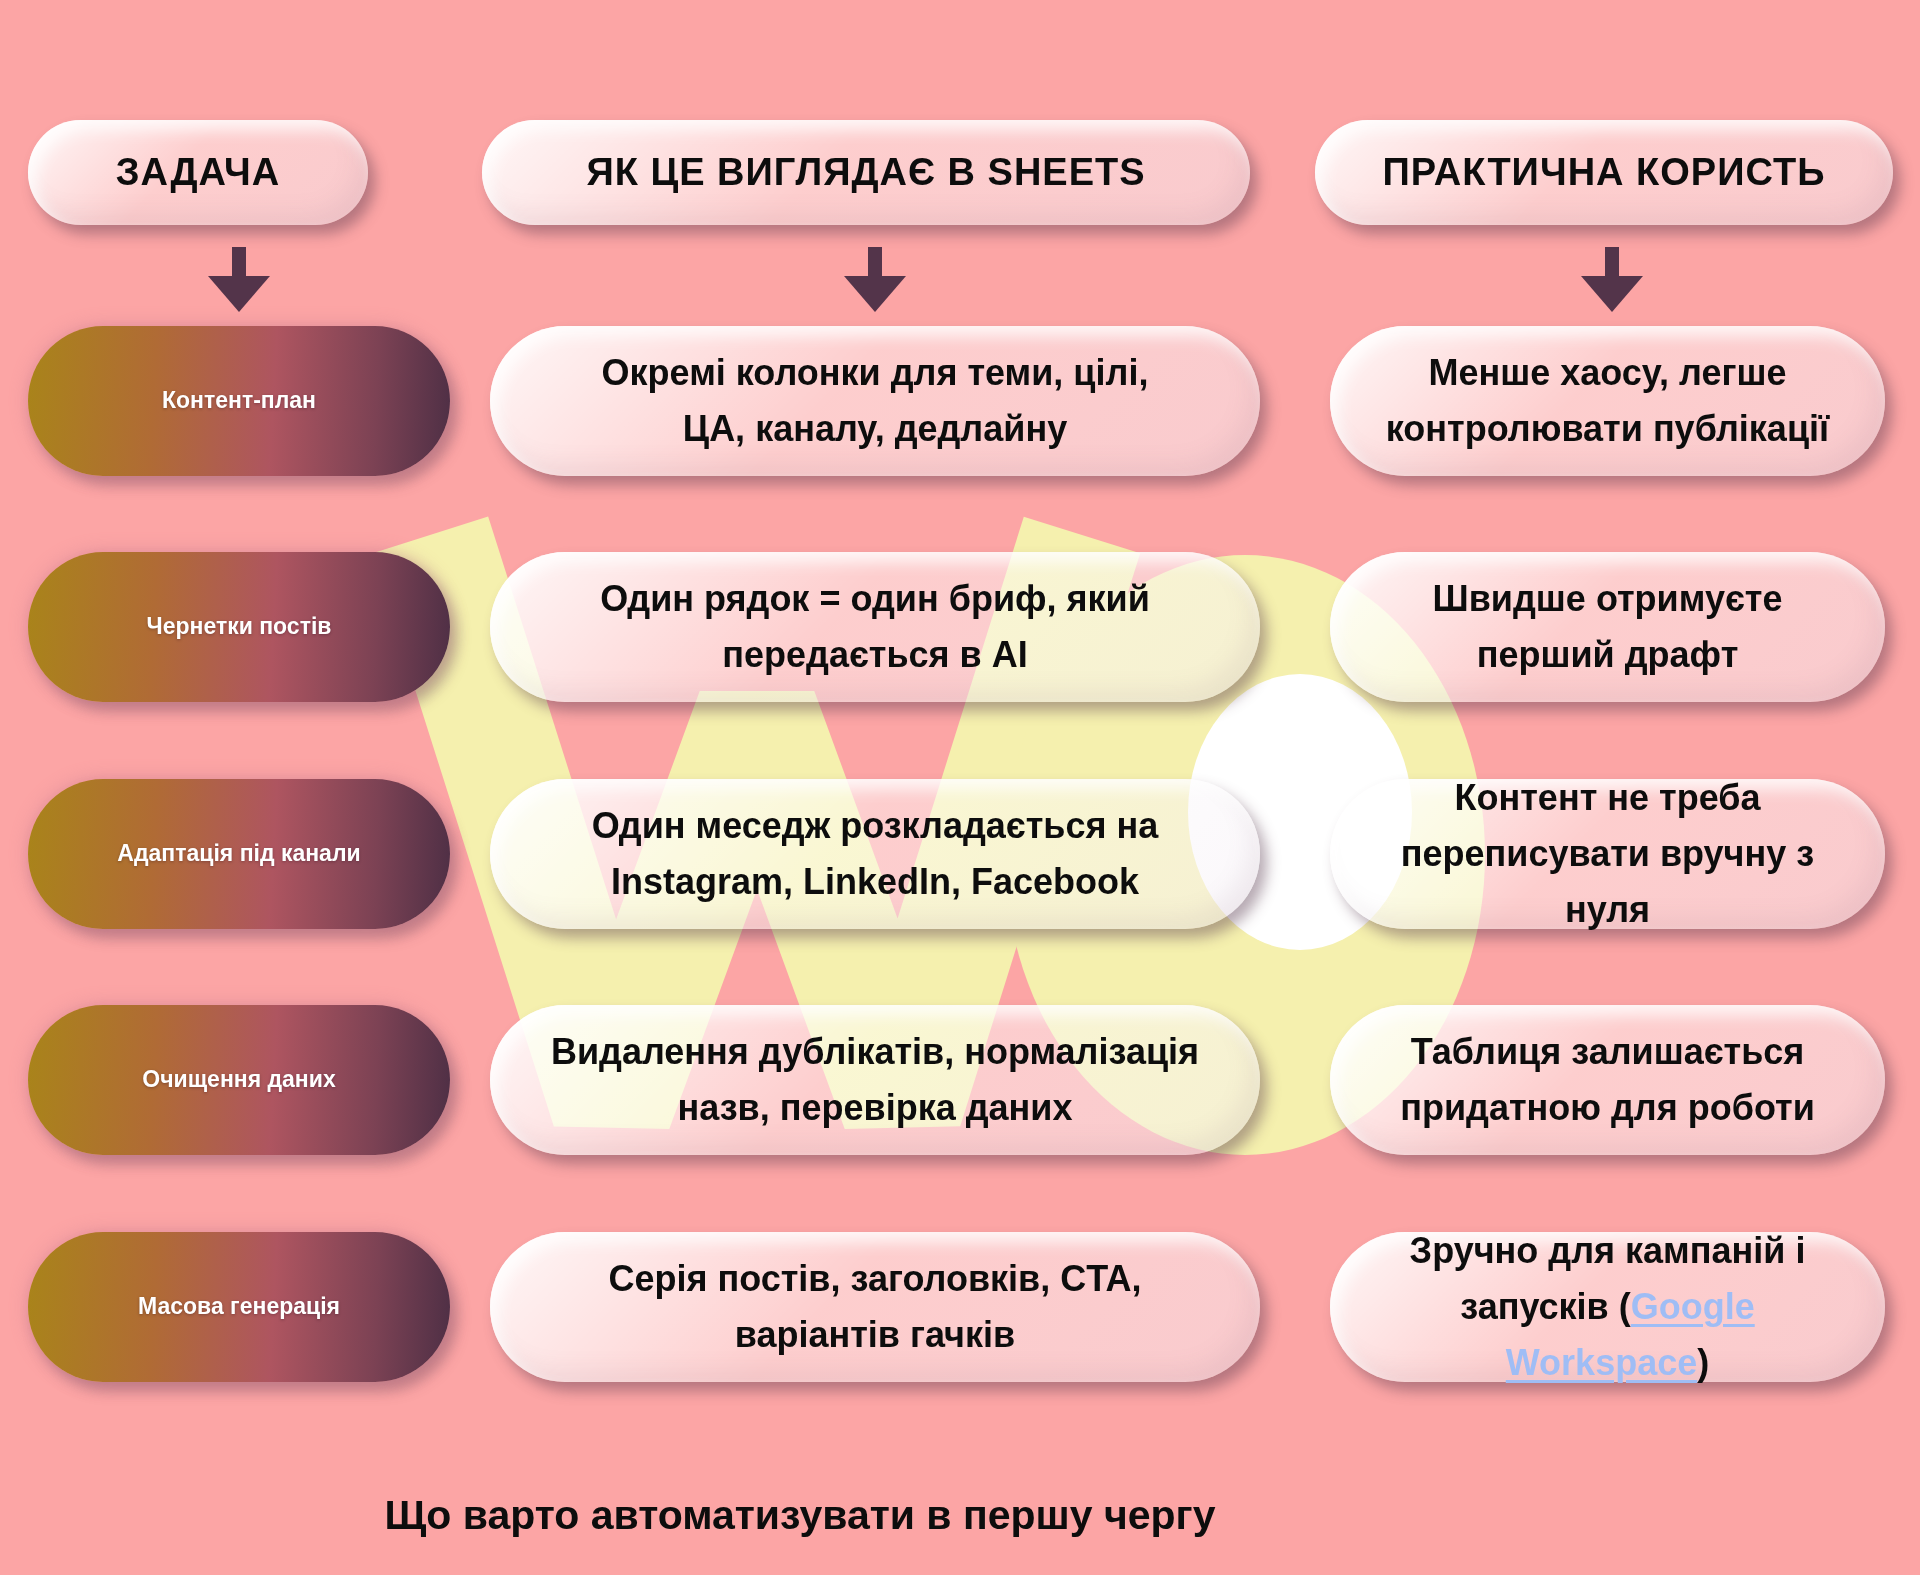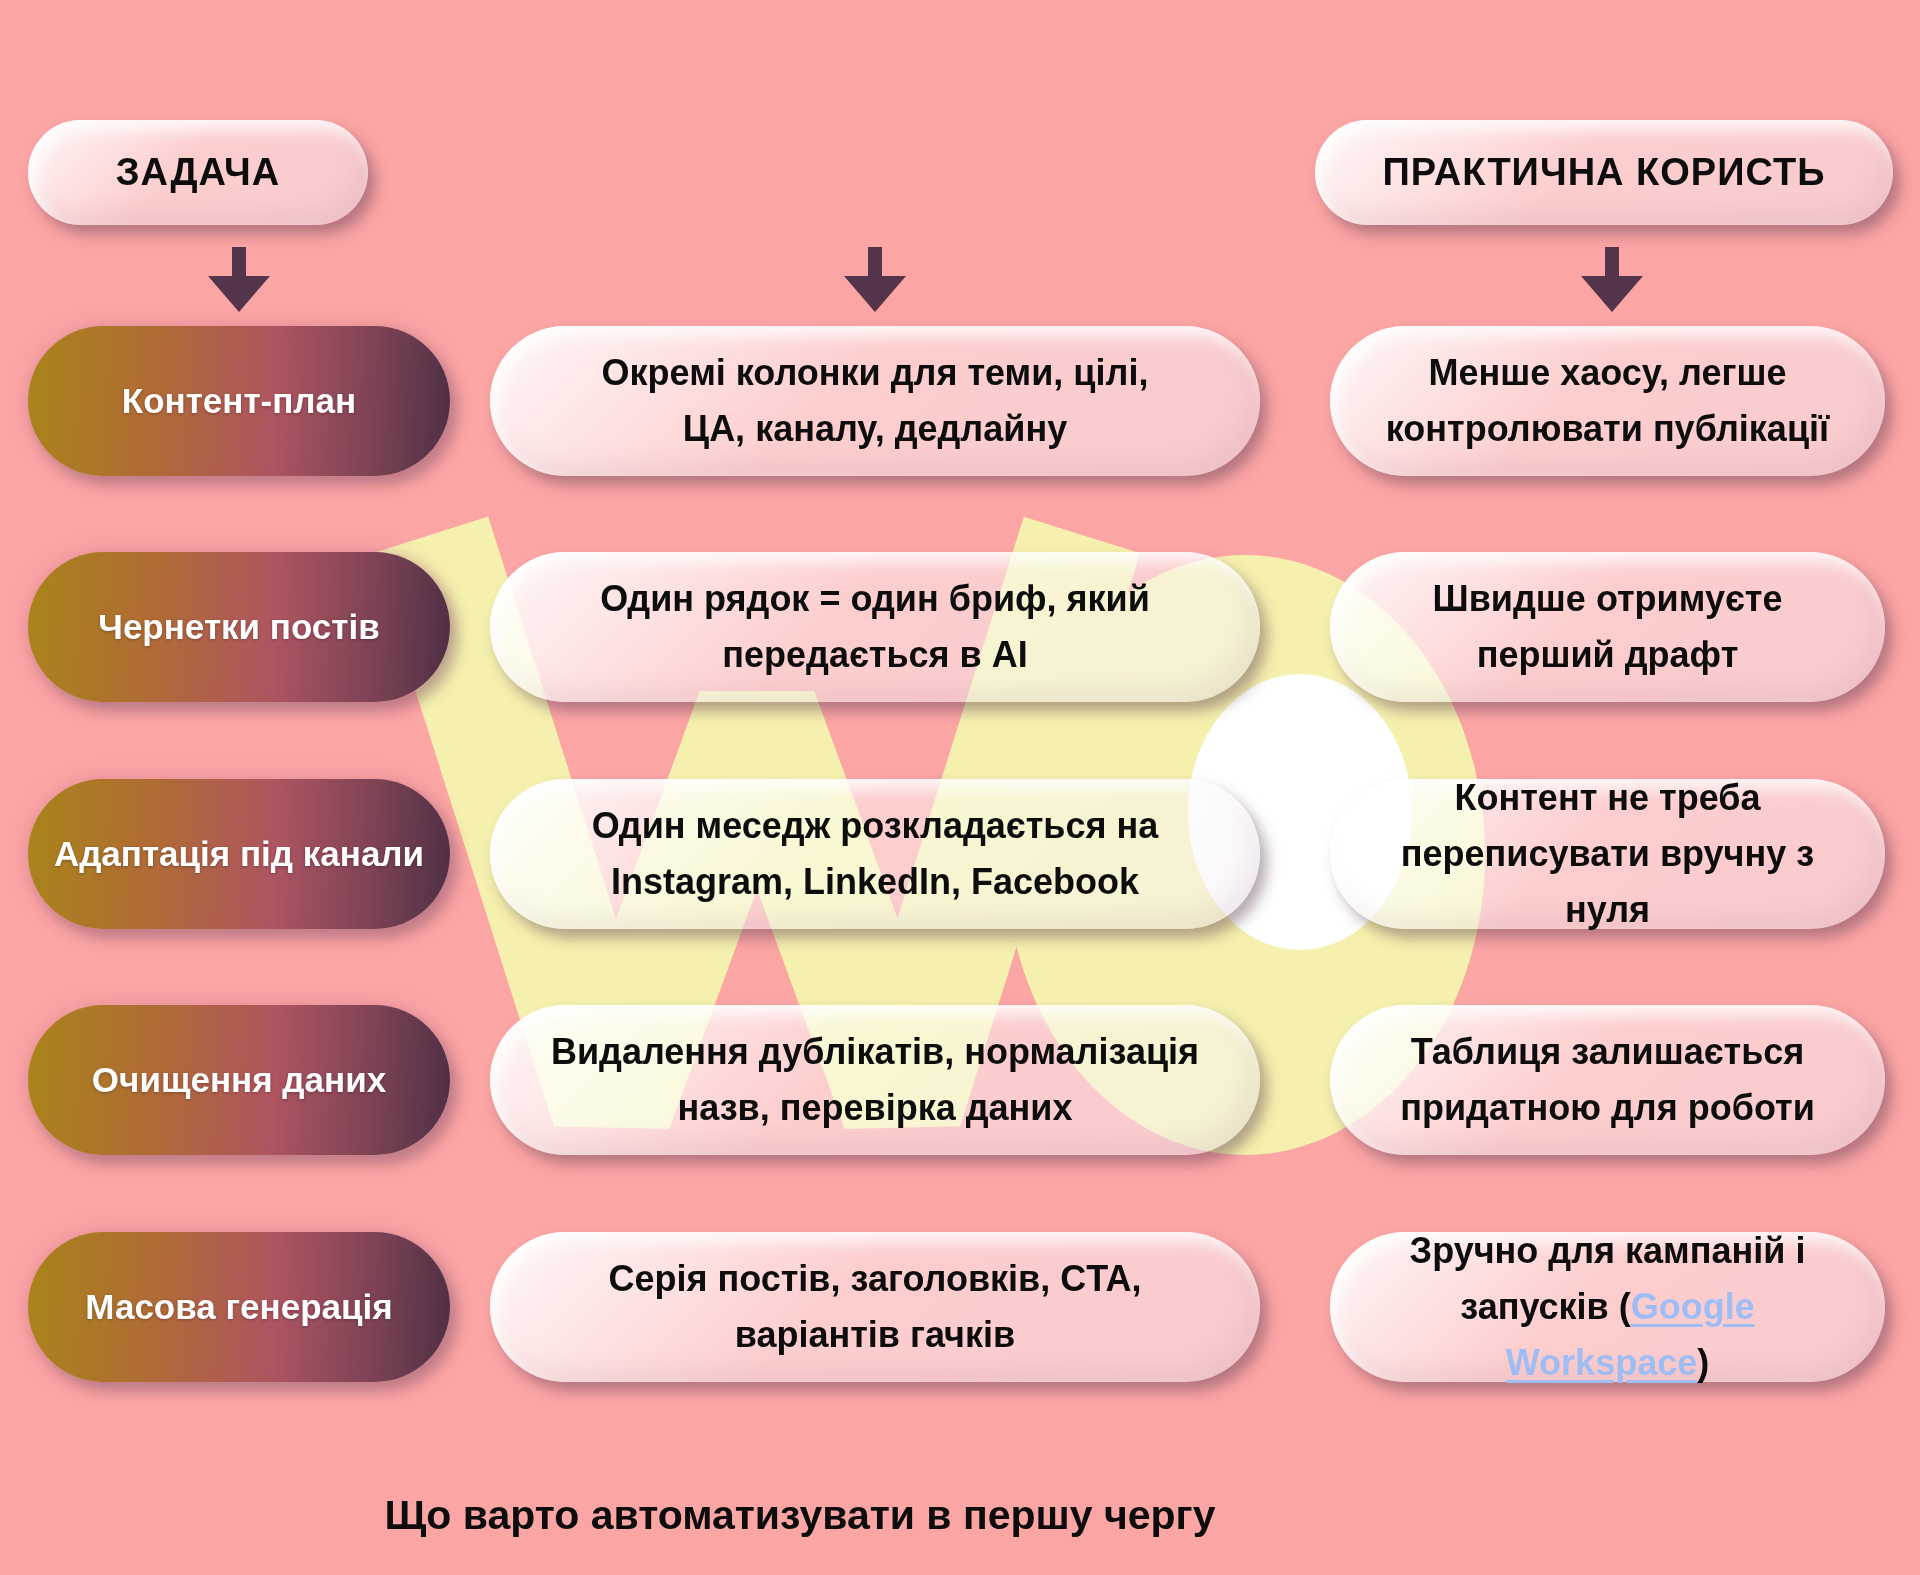--- a/index.html
+++ b/index.html
@@ -34,21 +34,21 @@
     font-size:38px;font-weight:700;letter-spacing:1px;
     border-radius:60px;
   }
   .pill-row{height:150px;font-size:36px;font-weight:700;line-height:1.55;}
   .pill-task{
     left:28px;width:422px;
     color:#ffffff;
     background:linear-gradient(93deg,#a9841a 0%, #b06b35 30%, #ae5560 58%, #7c4254 82%, #4e2f45 100%);
     text-shadow:0 1px 3px rgba(40,15,30,0.35);
     box-shadow:0 0 18px rgba(196,120,145,0.45), 7px 9px 14px rgba(83,52,74,0.35);
-    font-size:35px;
+    font-size:23px;
   }
   .pill-sheets{left:490px;width:770px;padding:0 55px;}
   .pill-benefit{left:1330px;width:555px;padding:0 38px;}
   .hdr-task{left:28px;width:340px;}
   .hdr-sheets{left:482px;width:768px;}
   .hdr-benefit{left:1315px;width:578px;}
   .row0{top:326px}.row1{top:552px}.row2{top:779px}.row3{top:1005px}.row4{top:1232px}
   
   .arrow{position:absolute;top:247px;width:64px;display:flex;flex-direction:column;align-items:center;z-index:1;}
   .arrow .stem{width:14px;height:29px;background:#53344a;}
@@ -67,20 +67,21 @@
 
 <div class="canvas">
 
   <svg class="watermark" width="1920" height="1575" viewBox="0 0 1920 1575" aria-hidden="true">
     <path d="M430,535 L612,1108 L757,712 L902,1108 L1082,535" fill="none" stroke="#f5f0ae" stroke-width="122" stroke-miterlimit="2"></path>
     <ellipse cx="1245" cy="855" rx="240" ry="300" fill="#f5f0ae"></ellipse>
     <ellipse cx="1300" cy="812" rx="112" ry="138" fill="#ffffff"></ellipse>
   </svg>
 
   <div class="pill pill-white pill-header hdr-task">ЗАДАЧА</div>
+  <div class="pill pill-white pill-header hdr-sheets">ЯК ЦЕ ВИГЛЯДАЄ В SHEETS</div>
   <div class="pill pill-white pill-header hdr-benefit">ПРАКТИЧНА КОРИСТЬ</div>
 
   <div class="arrow arrow-c1">
     <div class="stem"></div>
     <div class="head"></div>
   </div>
   <div class="arrow arrow-c2">
     <div class="stem"></div>
     <div class="head"></div>
   </div>

